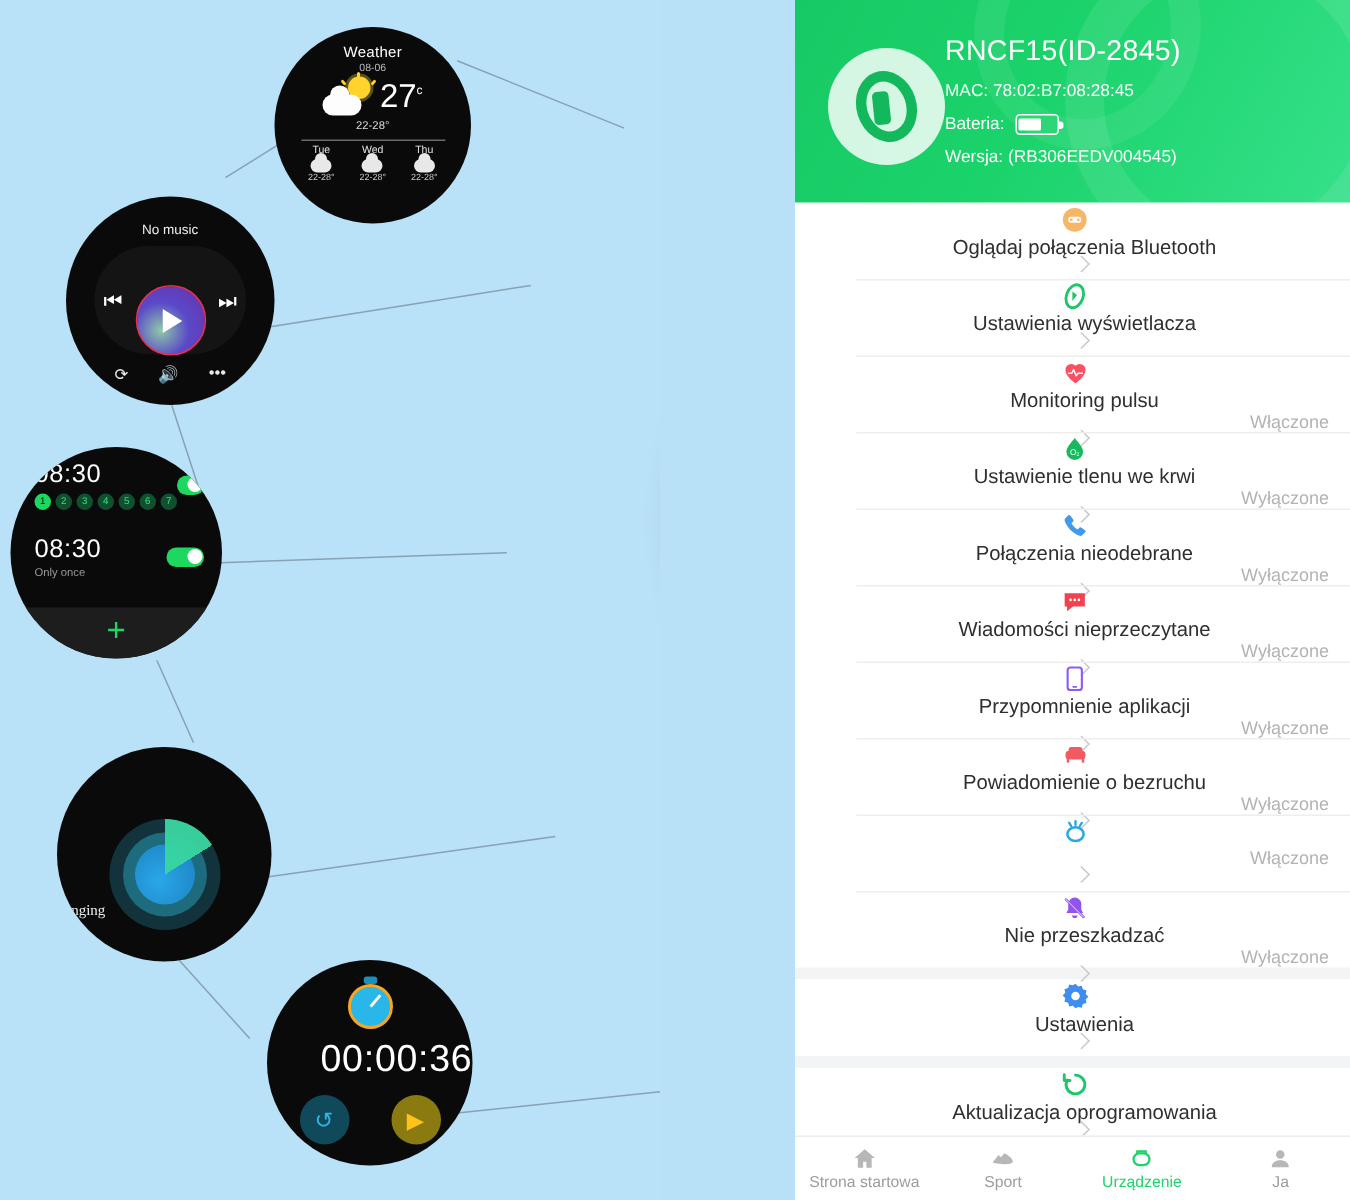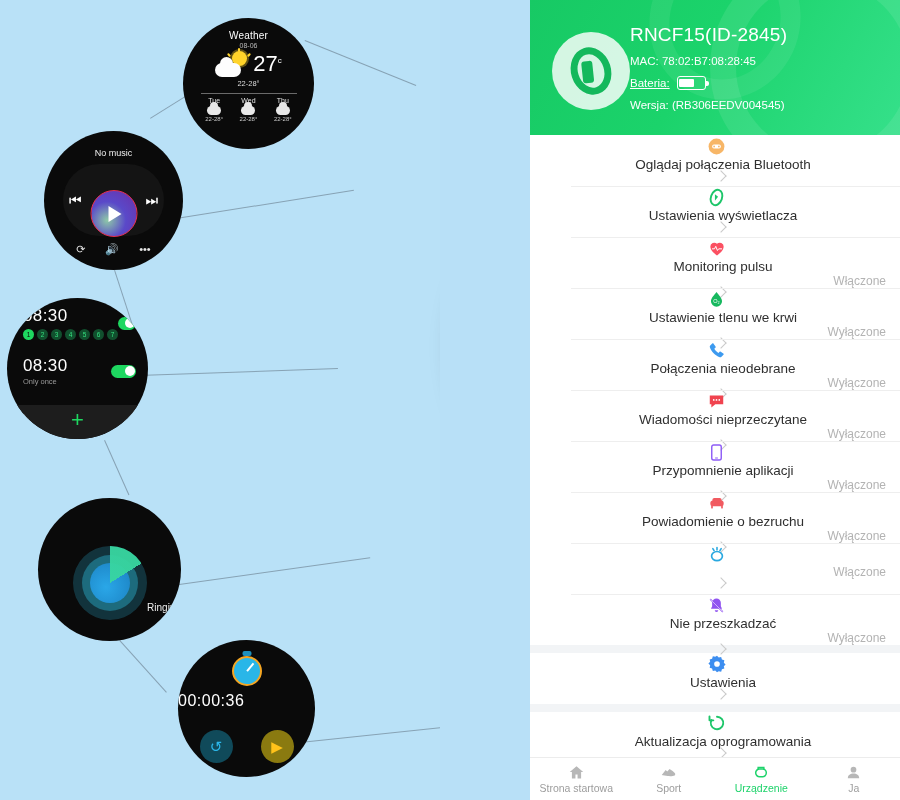--- a/index.html
+++ b/index.html
@@ -97,31 +97,31 @@
 
   
   #b-ring { left: 38px; top: 498px; width: 143px; height: 143px; }
   .ring-wrap { position:absolute; left:50%; top:48px; transform:translate(-50%,0); width:74px;height:74px; }
   .ring-wrap .r1 { position:absolute; inset:0; border-radius:50%; background:rgba(40,150,180,.30); }
   .ring-wrap .r2 { position:absolute; inset:9px; border-radius:50%; background:rgba(45,175,205,.45); }
   .ring-wrap .r3 { position:absolute; inset:17px; border-radius:50%;
      background:radial-gradient(circle at 40% 60%, #2aa7e8 0%, #1a7fc0 100%); }
   .ring-wrap .sweep { position:absolute; inset:0; border-radius:50%;
      background: conic-gradient(from 0deg, rgba(56,214,160,.95) 0deg 58deg, transparent 58deg 360deg); }
-  .ring-label { position:absolute; left:15px;right:0; bottom:28px; text-align:right; font-size:10px; color:#efefef; }
+  .ring-label { position:absolute; left:0;right:0; bottom:28px; text-align:left; font-size:10px; color:#efefef;font-family:Liberation Serif, serif; }
 
   
   #b-stop { left: 178px; top: 640px; width: 137px; height: 137px; }
   .sw-ic { position:absolute; left:50%; top:16px; transform:translateX(-50%); width:30px;height:30px;
      border-radius:50%; background:#29b6e8; border:2.5px solid #f5a623; }
   .sw-ic:before { content:""; position:absolute; left:50%; top:-7px; transform:translateX(-50%);
      width:9px;height:5px;background:#1d8fbd;border-radius:2px; }
   .sw-ic .hand { position:absolute; left:50%; top:50%; width:1.8px;height:10px;background:#fff;
      transform-origin:bottom center; transform:translate(-50%,-100%) rotate(40deg); }
-  .sw-time { position:absolute; left:0;right:0; top:52px; text-align:left; font-size:16px; color:#fff; letter-spacing:.5px; }
+  .sw-time { position:absolute; left:0;right:0; top:52px; text-align:right; font-size:25px; color:#fff; letter-spacing:.5px; }
   .sw-btns { position:absolute; left:0;right:0; top:90px; display:flex; justify-content:center; gap:28px; }
   .sw-btn { width:33px;height:33px;border-radius:50%; display:flex;align-items:center;justify-content:center; font-size:15px; }
   .sw-btn.reset { background:#104a5a; color:#2bb6e8; }
   .sw-btn.go { background:#8a7a10; color:#ffc21a; }
 
   
   #bigwatch { position:absolute; left:224px; top:-10px; width:380px; height:690px; }
   .case {
     position:absolute; left:232px; top:160px; width:382px; height:382px;
     border-radius:50%;
@@ -168,21 +168,21 @@
     width:40px; height:48px; border-radius:20px/24px;
     border:7px solid #14b85c; transform:rotate(-18deg); position:relative;
   }
   .dev-avatar .band:after {
     content:""; position:absolute; left:4px; top:6px; width:11px; height:22px;
     background:#14b85c; transform:rotate(12deg); border-radius:3px;
   }
   .dev-info { position:absolute; left:100px; top:24px; color:#fff; }
   .dev-name { font-size:19px; letter-spacing:.2px; }
   .dev-mac { font-size:11.5px; margin-top:9px; opacity:.97;}
-  .dev-batt-row { display:flex; align-items:center; margin-top:9px; font-size:11.5px;text-decoration:underline; }
+  .dev-batt-row { display:flex; align-items:center; margin-top:9px; font-size:11.5px; }
   .batt {
     width:29px; height:14px; border:1.6px solid #fff; border-radius:3px;
     margin-left:7px; position:relative; padding:1.6px;
   }
   .batt:after { content:""; position:absolute; right:-4px; top:3.5px; width:2.6px; height:5px;
      background:#fff; border-radius:0 2px 2px 0; }
   .batt i { display:block; height:100%; background:#fff; border-radius:1px; }
   .dev-ver { font-size:11.5px; margin-top:9px; }
 
   .list { background:#fff; }

